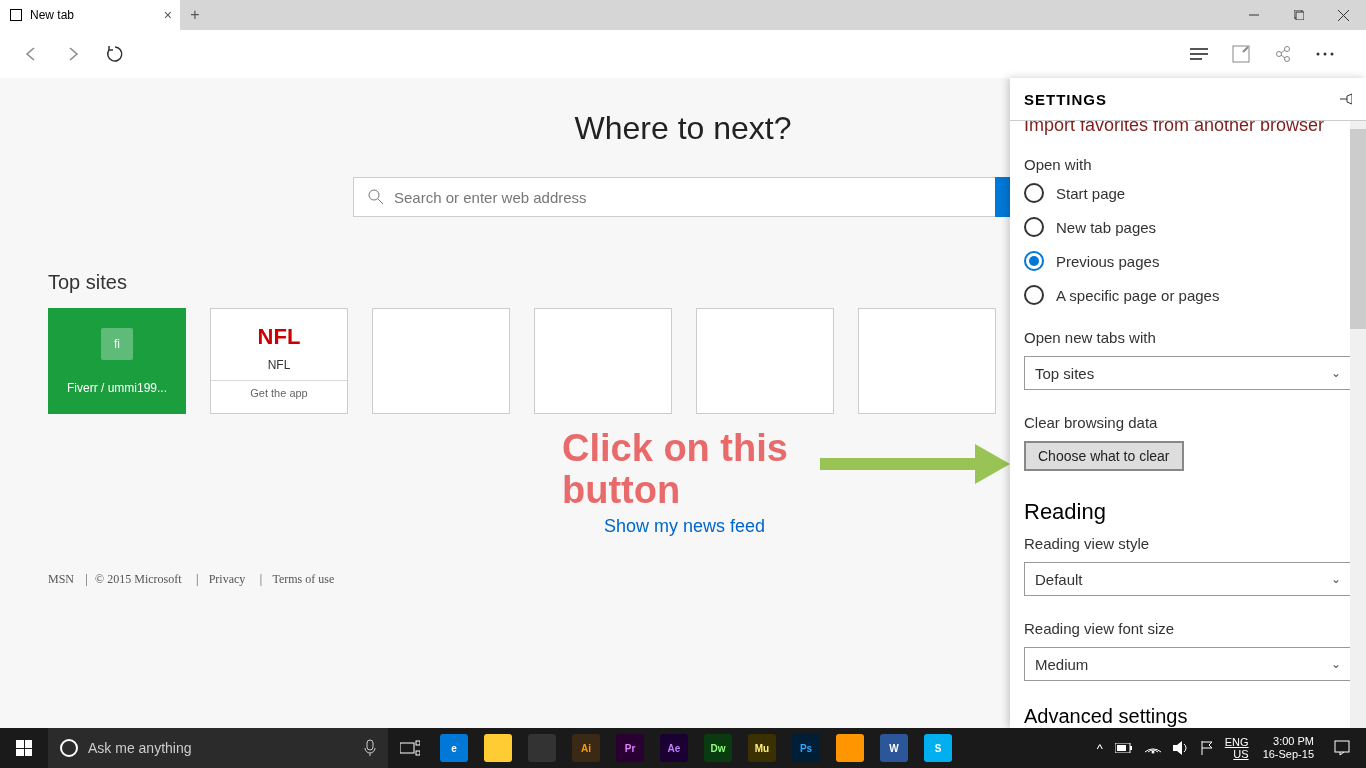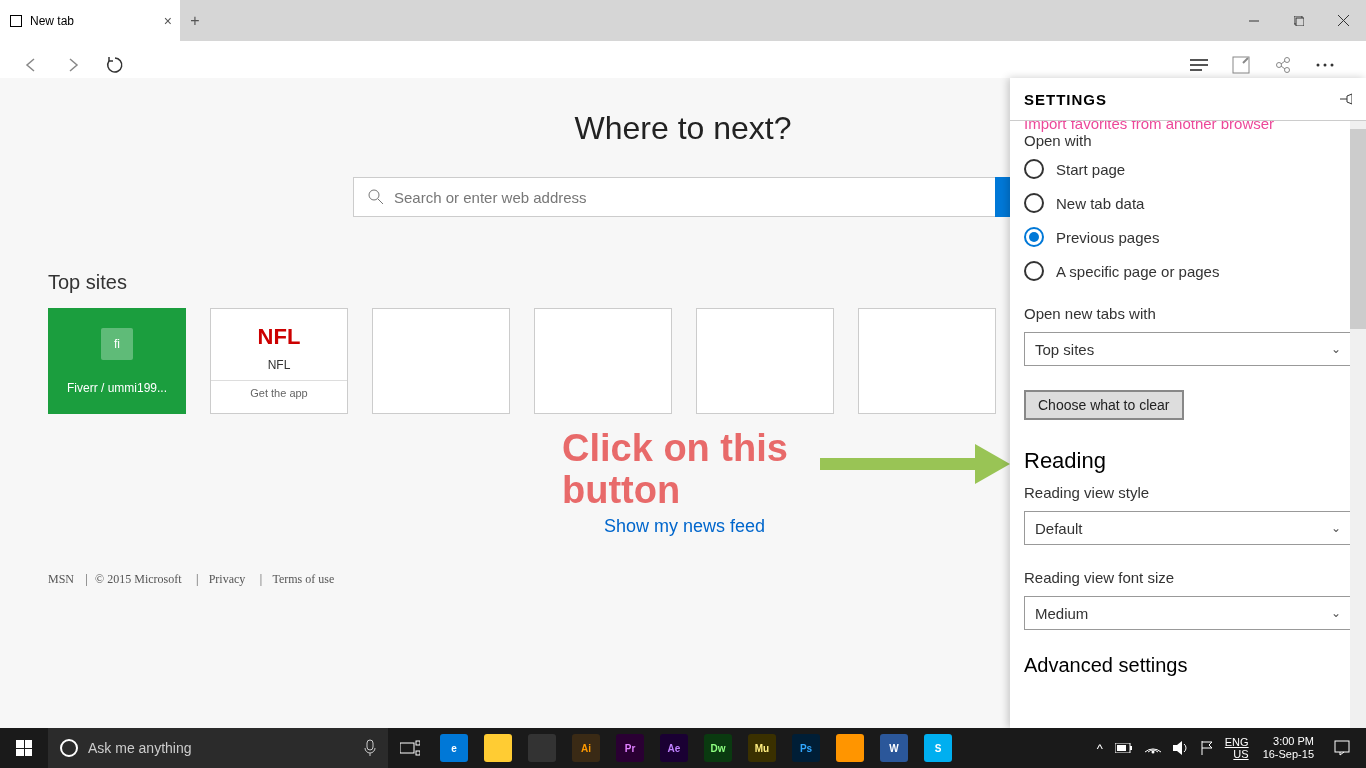--- a/index.html
+++ b/index.html
@@ -1,19 +1,19 @@
 <!DOCTYPE html>
 <html><head>
 <meta charset="utf-8">
 <style>
 * { margin: 0; padding: 0; box-sizing: border-box; font-family: "Segoe UI", Arial, sans-serif; }
 html, body { width: 1366px; height: 768px; overflow: hidden; background: #fff; }
 
 
-.titlebar { height: 41px; background: #d6d6d6; display: flex; align-items: stretch; }
+.titlebar { height: 30px; background: #d6d6d6; display: flex; align-items: stretch; }
 .tab { width: 180px; background: #fff; display: flex; align-items: center; padding: 0 10px; font-size: 12px; position: relative; }
 .tab-icon { width: 12px; height: 12px; border: 1px solid #000; margin-right: 8px; display:inline-block; }
 .tab-close { position: absolute; right: 8px; font-size: 14px; color: #555; cursor: pointer; }
 .new-tab { width: 30px; display: flex; align-items: center; justify-content: center; font-size: 16px; color: #555; cursor: pointer; }
 .titlebar-spacer { flex: 1; }
 .win-btn { width: 45px; display: flex; align-items: center; justify-content: center; font-size: 12px; color: #333; cursor: pointer; }
 
 
 .toolbar { height: 48px; display: flex; align-items: center; padding: 0 15px; }
 .tool-btn { width: 32px; height: 32px; display: flex; align-items: center; justify-content: center; margin-right: 10px; color: #333; cursor: pointer; }
@@ -37,21 +37,21 @@
 .arrow-annotation { position: absolute; left: 820px; top: 366px; }
 .news-link { color: #0066cc; font-size: 18px; position: absolute; left: 604px; top: 438px; cursor: pointer; }
 .footer-links { position: absolute; left: 48px; top: 494px; font-size: 12px; color: #555; }
 .footer-links span { margin-right: 4px; font-family: Liberation Serif, serif; }
 .footer-links .sep { margin: 0 4px; }
 
 
 .settings-panel { position: absolute; right: 0; top: 78px; width: 356px; height: 650px; background: #fff; box-shadow: -2px 0 8px rgba(0,0,0,0.2); display: flex; flex-direction: column; }
 .settings-header { height: 42px; display: flex; align-items: center; justify-content: space-between; padding: 0 14px; font-size: 15px; font-weight: 600; letter-spacing: 1px; gap: 28px; }
 .settings-body { flex: 1; overflow: hidden; padding: 0 14px 14px; border-top: 1px solid #ccc; position: relative; }
-.import-link { color: #ec4899; font-size: 15px; margin-top: -6px; white-space: nowrap; overflow: hidden; }
+.import-link { color: #7f1d1d; font-size: 18px; margin-top: -6px; margin-bottom: 20px; white-space: nowrap; overflow: hidden; }
 .section-label { font-size: 15px; color: #333; margin-bottom: 10px; }
 .radio-row { display: flex; align-items: center; margin-bottom: 14px; cursor: pointer; }
 .radio { width: 20px; height: 20px; border: 2px solid #333; border-radius: 50%; margin-right: 12px; position: relative; }
 .radio.selected::after { content: ""; position: absolute; width: 10px; height: 10px; background: #0078d7; border-radius: 50%; top: 3px; left: 3px; }
 .radio.selected { border-color: #0078d7; }
 .radio-label { font-size: 15px; color: #333; }
 .dropdown { width: 100%; height: 34px; border: 1px solid #999; display: flex; align-items: center; justify-content: space-between; padding: 0 10px; font-size: 15px; color: #333; margin-bottom: 24px; cursor: pointer; }
 .chev-down { font-size: 12px; color: #555; }
 .clear-btn { height: 30px; padding: 0 12px; border: 2px solid #888; background: #ddd; font-size: 14px; color: #222; cursor: pointer; display: inline-flex; align-items: center; margin-bottom: 28px; }
 .reading-title { font-size: 22px; font-weight: 300; margin-bottom: 10px; }
@@ -218,37 +218,38 @@
 
     <div class="import-link">Import favorites from another browser</div>
 
     <div class="section-label">Open with</div>
     <div class="radio-row">
       <div class="radio"></div>
       <span class="radio-label">Start page</span>
     </div>
     <div class="radio-row">
       <div class="radio"></div>
-      <span class="radio-label">New tab data</span>
+      <span class="radio-label">New tab pages</span>
     </div>
     <div class="radio-row">
       <div class="radio selected"></div>
       <span class="radio-label">Previous pages</span>
     </div>
     <div class="radio-row" style="margin-bottom:24px">
       <div class="radio"></div>
       <span class="radio-label">A specific page or pages</span>
     </div>
 
     <div class="section-label">Open new tabs with</div>
     <div class="dropdown">
       <span>Top sites</span>
       <span class="chev-down">⌄</span>
     </div>
 
+    <div class="section-label">Clear browsing data</div>
     <div class="clear-btn">Choose what to clear</div>
 
     <div class="reading-title">Reading</div>
     <div class="section-label">Reading view style</div>
     <div class="dropdown">
       <span>Default</span>
       <span class="chev-down">⌄</span>
     </div>
     <div class="section-label">Reading view font size</div>
     <div class="dropdown">

